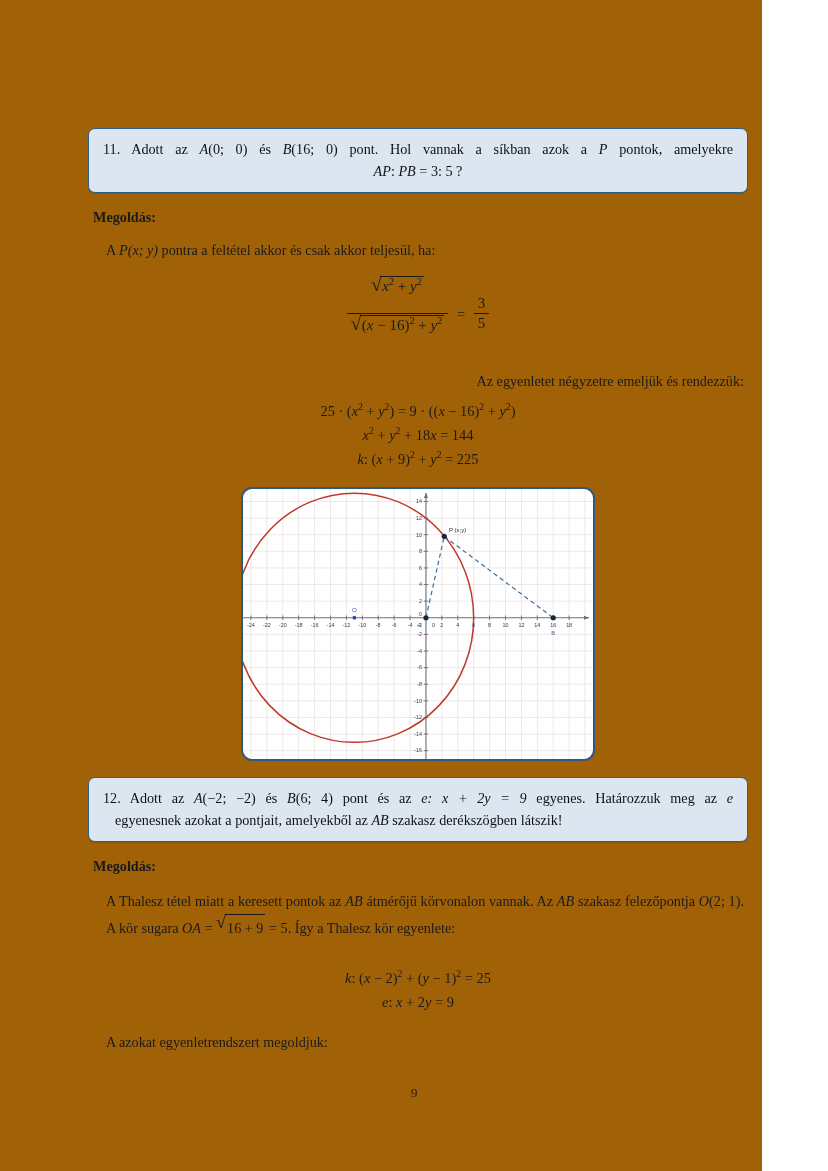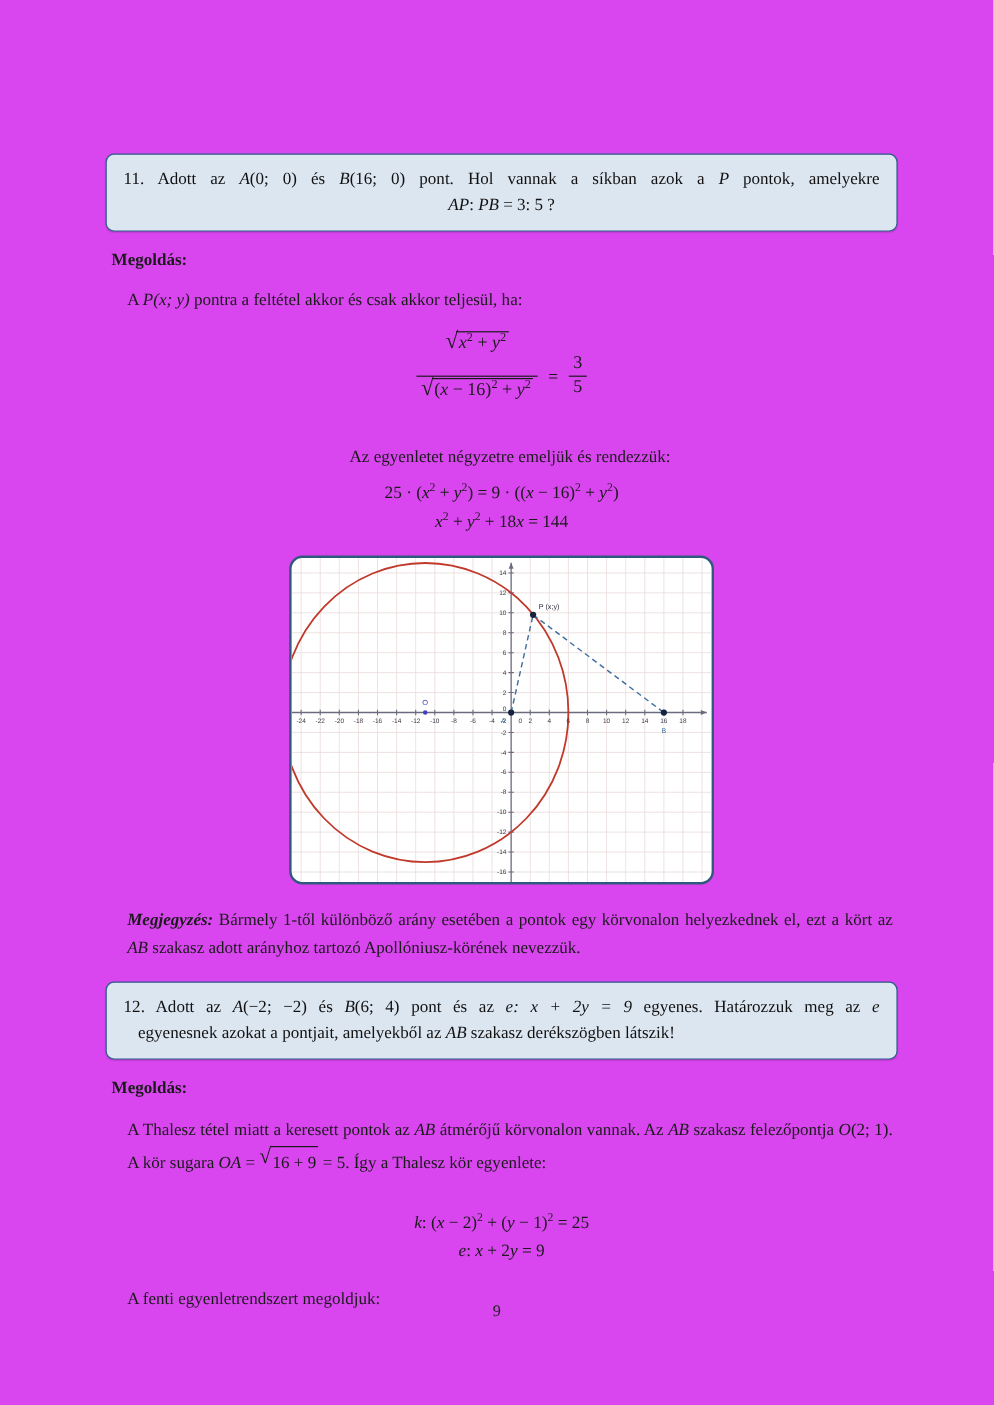--- a/index.html
+++ b/index.html
@@ -11,23 +11,23 @@
     width: 828px;
     height: 1171px;
     position: relative;
     font-family: "Liberation Serif", serif;
     color: #1a1a1a;
     overflow: hidden;
   }
   .page {
     position: absolute;
     left: 0; top: 0;
-    width: 828px;
+    width: 762px;
     height: 1171px;
-    background: #d946ef;
+    background: #a16207;
   }
   .content {
     position: absolute;
     left: 88px;
     top: 128px;
     width: 660px;
   }
 
   
   .problem-box {
@@ -179,25 +179,26 @@
           <span class="sqrt"><span class="sign">√</span><span class="radicand">(<i>x</i> − 16)<sup>2</sup> + <i>y</i><sup>2</sup></span></span>
         </span>
       </span>
       <span style="display:inline-block; vertical-align:middle; padding:0 5px;">=</span>
       <span class="frac smallfrac">
         <span class="num">3</span>
         <span class="den">5</span>
       </span>
     </div>
 
-    <div class="para" style="text-align:center; margin-top:18px;">Az egyenletet négyzetre emeljük és rendezzük:</div>
+    <div class="para" style="text-align:right; margin-top:18px;">Az egyenletet négyzetre emeljük és rendezzük:</div>
 
     <div class="eq-block" style="margin-top:6px;">
       <span class="eq-line">25 · (<i>x</i><sup>2</sup> + <i>y</i><sup>2</sup>) = 9 · ((<i>x</i> − 16)<sup>2</sup> + <i>y</i><sup>2</sup>)</span>
       <span class="eq-line"><i>x</i><sup>2</sup> + <i>y</i><sup>2</sup> + 18<i>x</i> = 144</span>
+      <span class="eq-line"><i>k</i>: (<i>x</i> + 9)<sup>2</sup> + <i>y</i><sup>2</sup> = 225</span>
     </div>
 
 
     <div class="figure-wrap">
       <div class="graph-frame">
         <svg width="350" height="270" viewBox="0 0 350 270">
 
           <g stroke="#eadddd" stroke-width="0.7">
 
             <line x1="7.95" y1="0" x2="7.95" y2="270"></line>
@@ -344,23 +345,20 @@
           </g>
 
           <text x="174.5" y="137.6" font-family="Liberation Sans, sans-serif" font-size="5.8" fill="#3f6f9f">A</text>
           <text x="310.23" y="145.5" font-family="Liberation Sans, sans-serif" font-size="5.8" fill="#3f6f9f" text-anchor="middle">B</text>
           <text x="111.36" y="122.5" font-family="Liberation Sans, sans-serif" font-size="6.2" fill="#4040c0" text-anchor="middle">O</text>
           <text x="206" y="42.5" font-family="Liberation Sans, sans-serif" font-size="6" fill="#2a2a3a">P (x;y)</text>
         </svg>
       </div>
     </div>
 
-    <div class="para just" style="margin-top:19px;">
-      <b><i>Megjegyzés:</i></b><span> Bármely 1-től különböző arány esetében a pontok egy körvonalon helyezkednek el, ezt a kört az </span><i>AB</i><span> szakasz adott arányhoz tartozó Apollóniusz-körének nevezzük.</span>
-    </div>
 
     <div class="problem-box" style="margin-top:16px;">
       <div class="problem-line">
         <span>12.</span>
         <span>Adott az </span><i>A</i><span>(−2; −2)</span><span> és </span><i>B</i><span>(6; 4)</span><span> pont és az </span><i>e</i><i>: x + 2y = 9</i><span> egyenes. Határozzuk meg az </span><i>e</i>
       </div>
       <div class="problem-line left" style="padding-left:12px;">
         <span>egyenesnek azokat a pontjait, amelyekből az </span><i>AB</i><span> szakasz derékszögben látszik!</span>
       </div>
     </div>
@@ -369,18 +367,18 @@
 
     <div class="para just" style="margin-top:14px; line-height:1.75;">
       <span>A Thalesz tétel miatt a keresett pontok az </span><i>AB</i><span> átmérőjű körvonalon vannak. Az </span><i>AB</i><span> szakasz felezőpontja </span><i>O</i><span>(2; 1)</span><span>. A kör sugara </span><i>OA</i><span> = </span><span class="sqrt"><span class="sign">√</span><span class="radicand">16 + 9</span></span><span> = 5. Így a Thalesz kör egyenlete:</span>
     </div>
 
     <div class="eq-block" style="margin-top:8px;">
       <span class="eq-line"><i>k</i>: (<i>x</i> − 2)<sup>2</sup> + (<i>y</i> − 1)<sup>2</sup> = 25</span>
       <span class="eq-line"><i>e</i>: <i>x</i> + 2<i>y</i> = 9</span>
     </div>
 
-    <div class="para" style="text-align:left; margin-top:17px;">A fenti egyenletrendszert megoldjuk:</div>
+    <div class="para" style="text-align:left; margin-top:17px;">A azokat egyenletrendszert megoldjuk:</div>
 
   </div>
 
   <div class="page-number">9</div>
 </div>
 
 </body></html>

